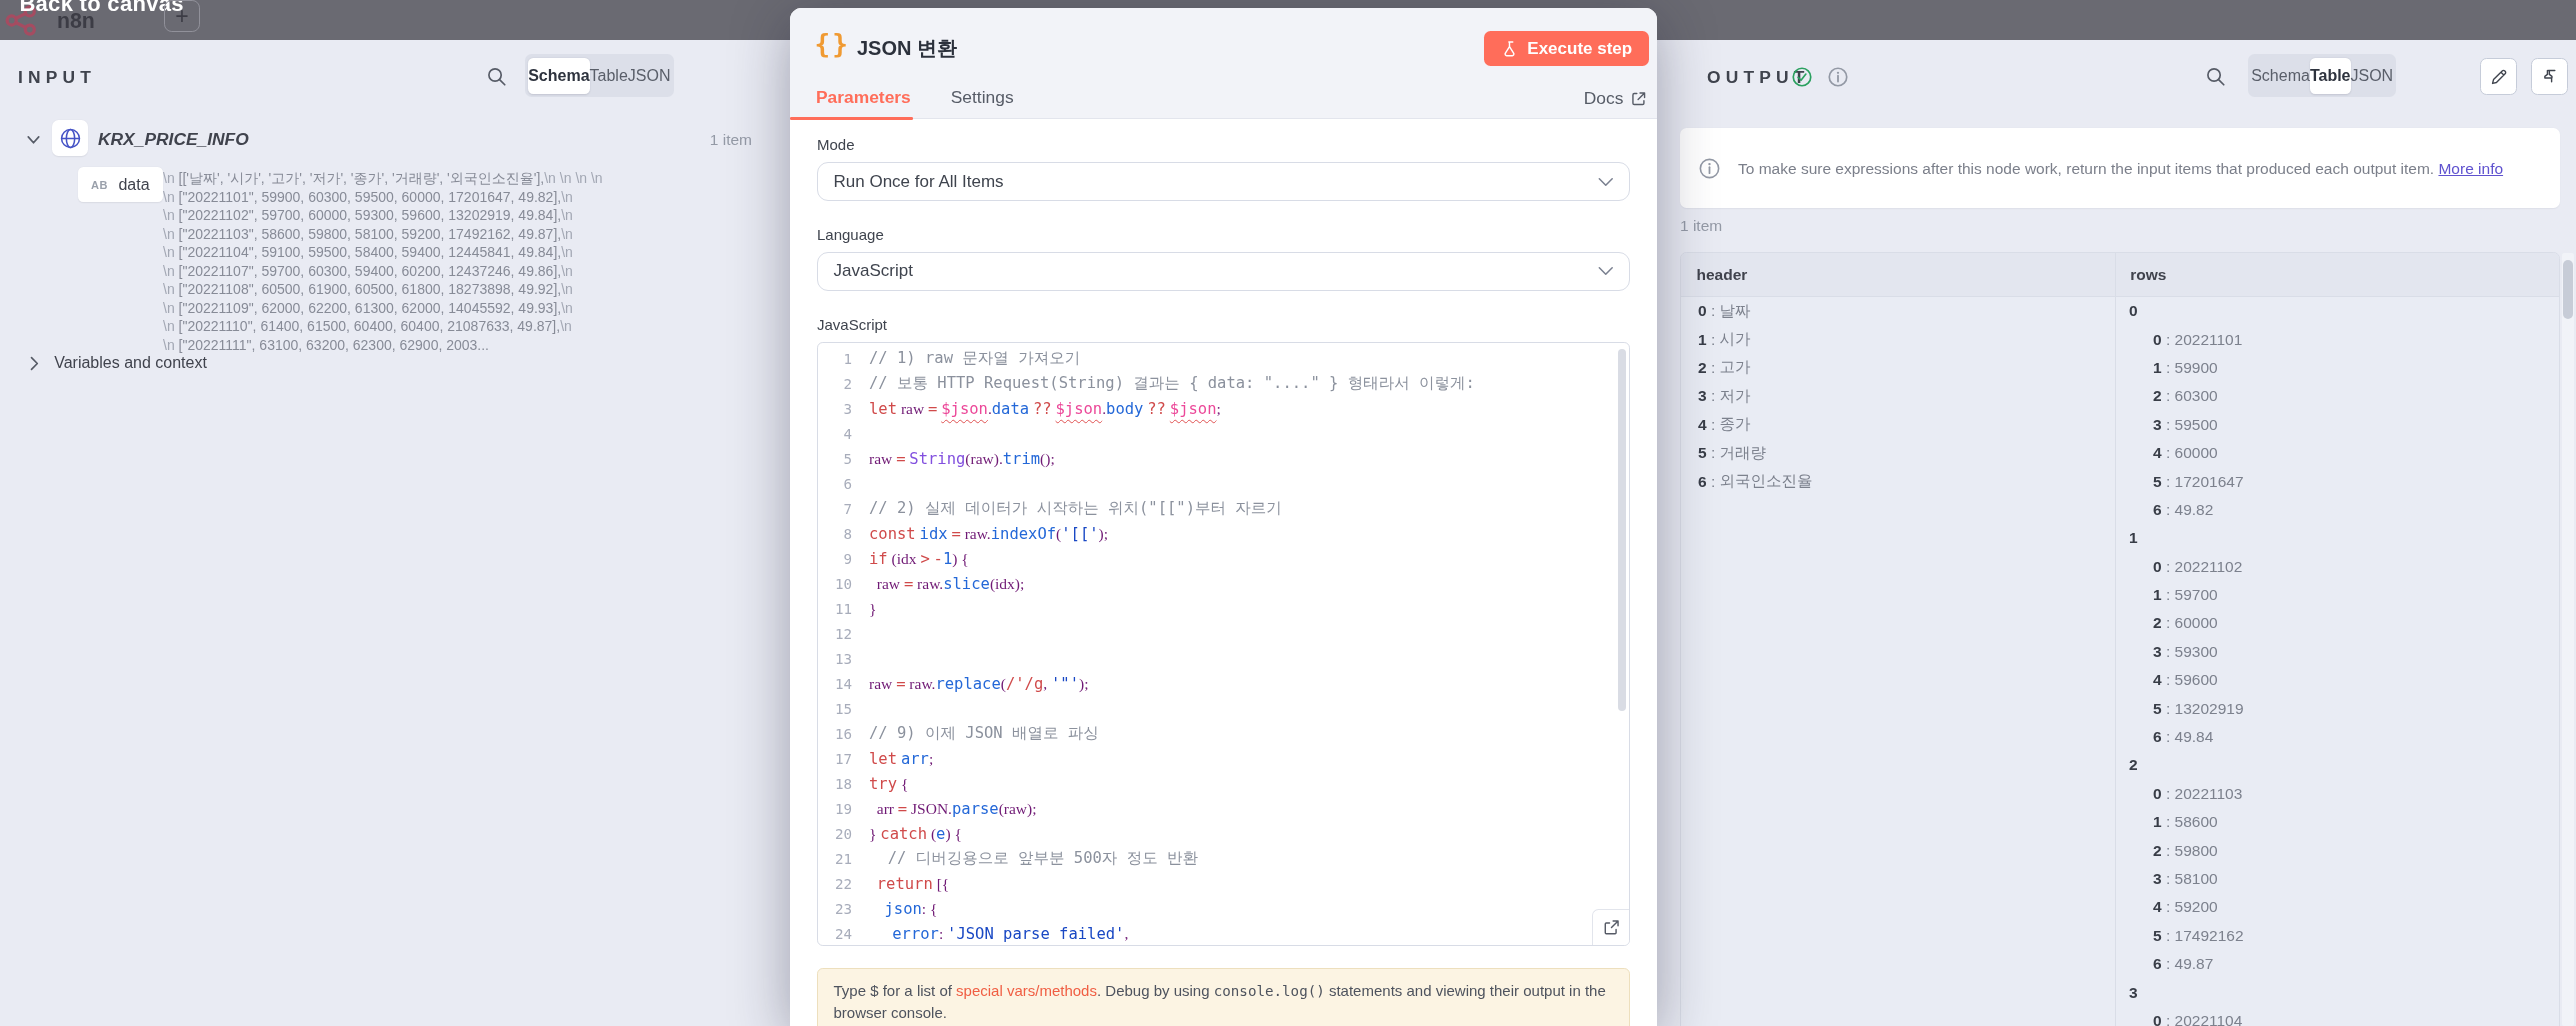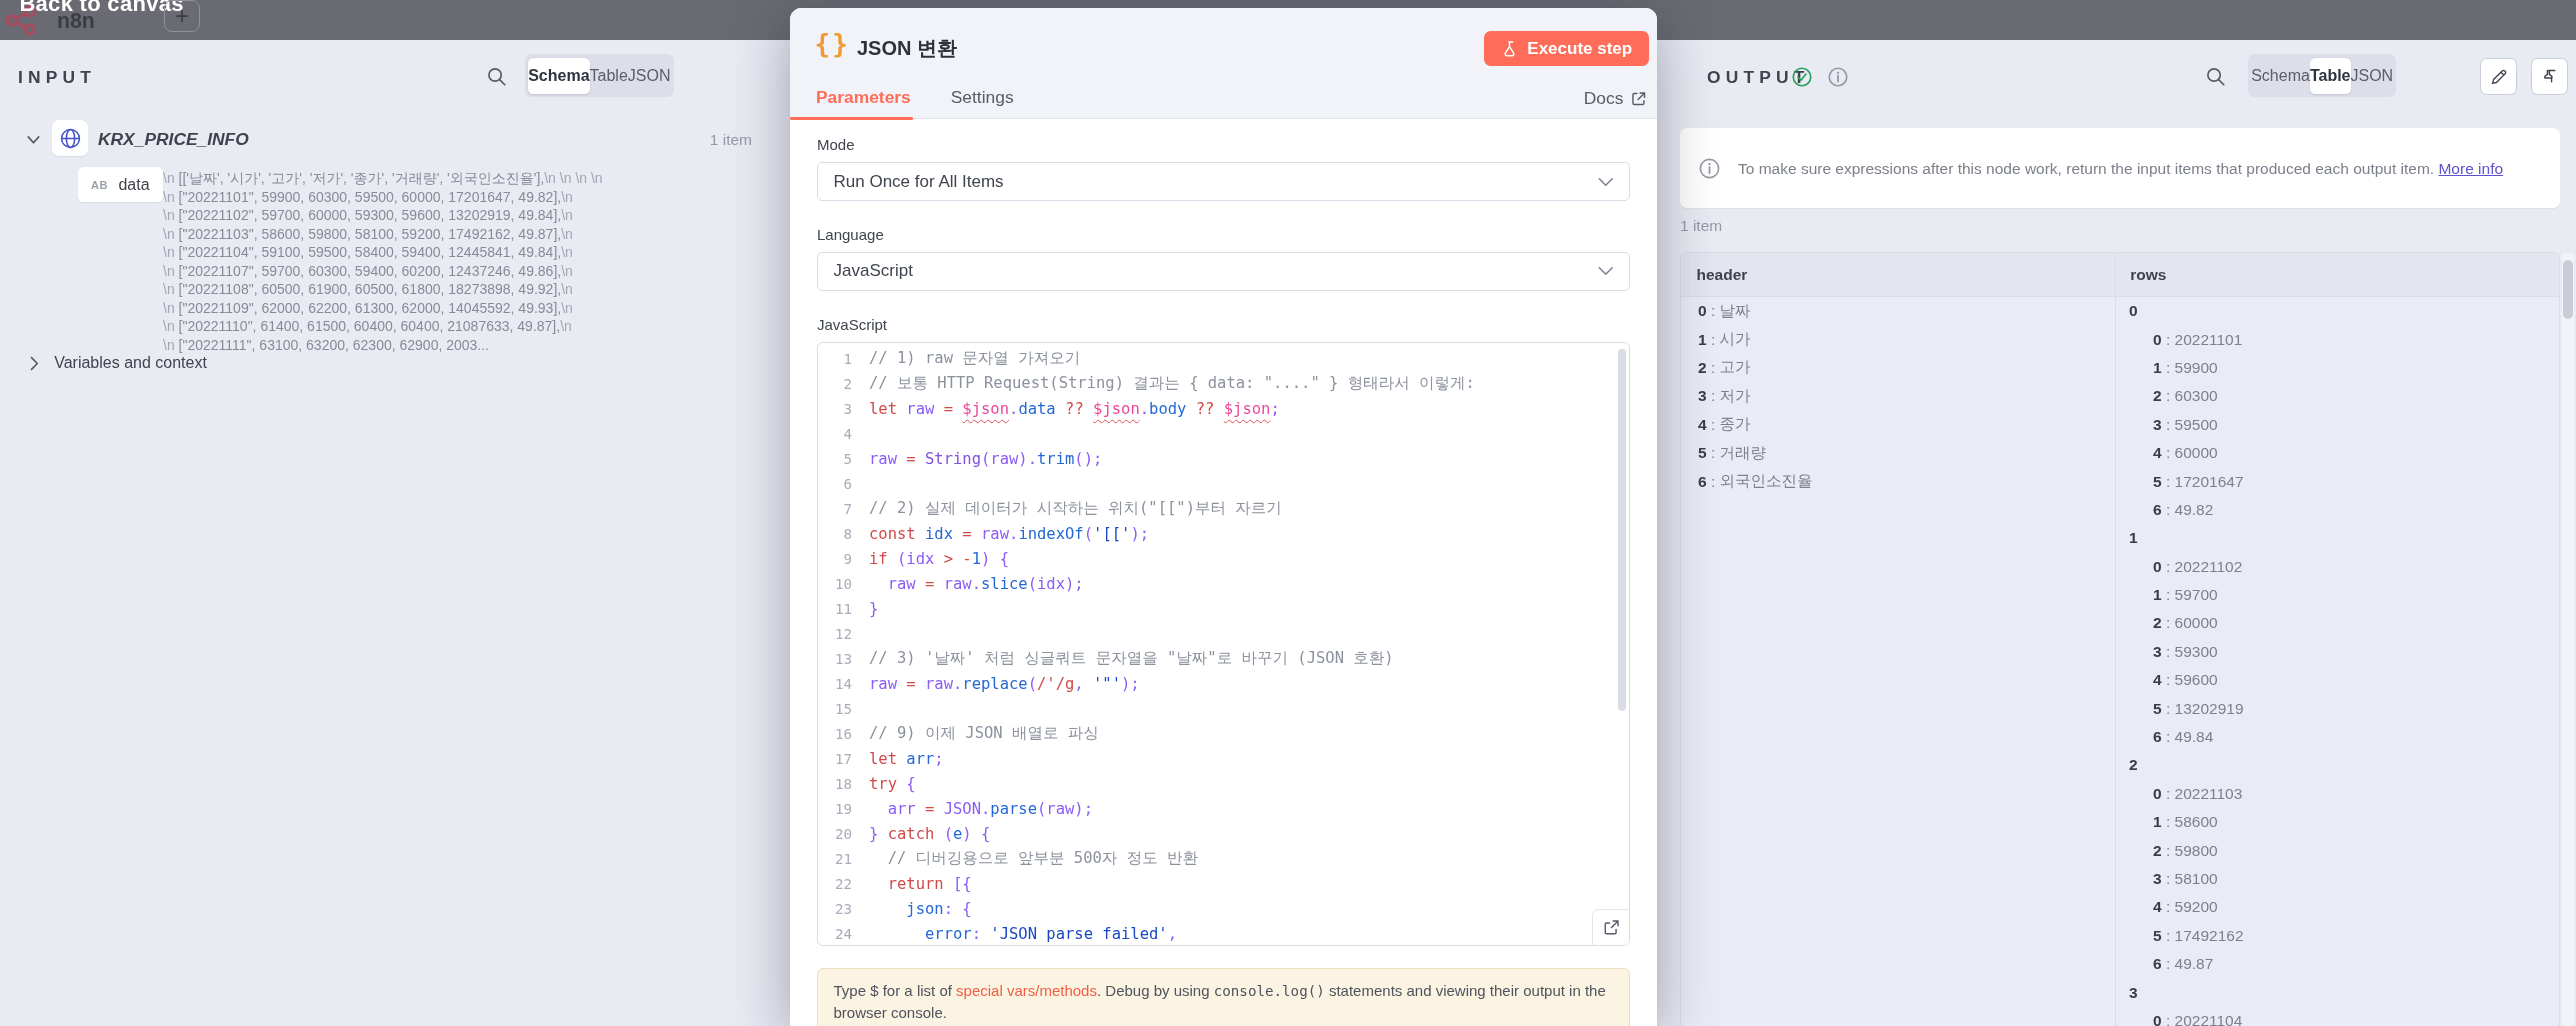--- a/index.html
+++ b/index.html
@@ -41,34 +41,34 @@
   .node-icon { position:absolute; left:24.6px; top:20.7px; font-size:26px; font-weight:700; color:#f09a33; letter-spacing:1.9px; font-family:"DejaVu Sans Mono", monospace; }
   .modal-title { position:absolute; left:67px; top:27px; font-size:20px; font-weight:600; color:#2c313c; }
   .exec-btn { position:absolute; right:7.8px; top:23px; height:35px; background:#ff6d5a; border:none; border-radius:6.5px; color:#fff; font-size:17px; font-weight:600; display:flex; align-items:center; gap:9px; padding:0 17px; cursor:pointer; font-family:inherit; }
   .tabs { position:absolute; left:26px; bottom:10.3px; display:flex; gap:40px; }
   .tab { font-size:17.4px; color:#565b66; cursor:pointer; }
   .tab.active { color:#ff6d5a; font-weight:600; }
   .tab-underline { position:absolute; left:0; bottom:-1.9px; width:123px; height:3.2px; background:#ff6d5a; border-radius:1.3px; }
   .docs-link { position:absolute; right:10.3px; bottom:9px; display:flex; align-items:center; gap:7.8px; font-size:17.4px; color:#565b66; cursor:pointer; }
   .modal-body { position:relative; padding:17px 27px 0 27px; }
   .fld-label { font-size:15px; color:#3f444e; margin-bottom:9px; }
-  .select { position:relative; height:39px; border:1.2px solid #d8dce6; border-radius:5px; background:#fff; display:flex; align-items:center; padding:0 15.5px; font-size:17px; color:#3f444e; cursor:pointer; margin-bottom:24.6px; }
+  .select { position:relative; height:39px; border:1.2px solid #d8dce6; border-radius:11px; background:#fff; display:flex; align-items:center; padding:0 15.5px; font-size:17px; color:#3f444e; cursor:pointer; margin-bottom:24.6px; }
   .select .sel-chev { position:absolute; right:15.5px; top:50%; transform:translateY(-50%); }
 
   .editor { position:relative; height:604px; border:1.2px solid #d8dce6; border-radius:5.8px; background:#fff; overflow:hidden; cursor:text; }
   .code-scroll { position:absolute; inset:0; padding-top:3.9px; }
   .code-line { display:flex; height:25px; align-items:center; font-family:"DejaVu Sans Mono", monospace; font-size:15.5px; white-space:pre; }
   .code-line .ln { width:34px; text-align:right; margin-right:17px; color:#a8adbb; font-size:14.2px; flex:none; }
   .tok-cm  { color:#8b919d; }
   .tok-kw  { color:#d04a4a; }
   .tok-def { color:#2468d8; }
   .tok-str { color:#1948c4; }
   .tok-num { color:#2468d8; }
   .tok-fnp { color:#8250df; }
-  .tok-v   { color:#8b5cf6; }
+  .tok-v   { color:#701a75;font-family:Liberation Serif, serif; }
   .tok-sq  { color:#ec4899; text-decoration:underline wavy #e05252; text-decoration-thickness:1.3px; text-underline-offset:4.5px; }
   .ed-scrollbar { position:absolute; right:2.6px; top:6.5px; width:8.4px; height:362px; background:#d9dce4; border-radius:4.5px; cursor:pointer; }
   .expand-btn { position:absolute; right:0; bottom:0; width:37px; height:36px; background:#fff; border-top:1.2px solid #e2e5ec; border-left:1.2px solid #e2e5ec; border-radius:6.5px 0 0 0; display:flex; align-items:center; justify-content:center; cursor:pointer; }
 
   .hint { margin-top:22px; background:#fcf4e3; border:1px solid #eddfbd; border-radius:5.8px; padding:11.6px 15.5px; font-size:15px; line-height:22px; color:#4e535e; width:100%; }
   .hint .hint-link { color:#f05e43; cursor:pointer; }
   .hint .hint-code { font-family:"DejaVu Sans Mono", monospace; font-size:14.2px; }
 
   
   .out-status { position:absolute; display:flex; gap:14.2px; align-items:center; }
@@ -208,21 +208,21 @@
             <div class="code-line"><span class="ln">3</span><span class="tok-kw">let</span><span class="tok-v"> raw </span><span class="tok-kw">=</span><span class="tok-v"> </span><span class="tok-sq">$json</span><span class="tok-v">.</span><span class="tok-def">data</span><span class="tok-v"> </span><span class="tok-kw">??</span><span class="tok-v"> </span><span class="tok-sq">$json</span><span class="tok-v">.</span><span class="tok-def">body</span><span class="tok-v"> </span><span class="tok-kw">??</span><span class="tok-v"> </span><span class="tok-sq">$json</span><span class="tok-v">;</span></div>
             <div class="code-line"><span class="ln">4</span></div>
             <div class="code-line"><span class="ln">5</span><span class="tok-v">raw </span><span class="tok-kw">=</span><span class="tok-v"> </span><span class="tok-fnp">String</span><span class="tok-v">(raw).</span><span class="tok-def">trim</span><span class="tok-v">();</span></div>
             <div class="code-line"><span class="ln">6</span></div>
             <div class="code-line"><span class="ln">7</span><span class="tok-cm">// 2) 실제 데이터가 시작하는 위치("[[")부터 자르기</span></div>
             <div class="code-line"><span class="ln">8</span><span class="tok-kw">const</span><span class="tok-v"> </span><span class="tok-def">idx</span><span class="tok-v"> </span><span class="tok-kw">=</span><span class="tok-v"> raw.</span><span class="tok-def">indexOf</span><span class="tok-v">(</span><span class="tok-str">'[['</span><span class="tok-v">);</span></div>
             <div class="code-line"><span class="ln">9</span><span class="tok-kw">if</span><span class="tok-v"> (idx </span><span class="tok-kw">&gt;</span><span class="tok-v"> </span><span class="tok-kw">-</span><span class="tok-num">1</span><span class="tok-v">) {</span></div>
             <div class="code-line"><span class="ln">10</span><span class="tok-v">  raw </span><span class="tok-kw">=</span><span class="tok-v"> raw.</span><span class="tok-def">slice</span><span class="tok-v">(idx);</span></div>
             <div class="code-line"><span class="ln">11</span><span class="tok-v">}</span></div>
             <div class="code-line"><span class="ln">12</span></div>
-            <div class="code-line"><span class="ln">13</span><span class="tok-cm">// 3) '날짜' 처럼 싱글쿼트 문자열을 "날짜"로 바꾸기 (JSON 호환)</span></div>
+            <div class="code-line"><span class="ln">13</span></div>
             <div class="code-line"><span class="ln">14</span><span class="tok-v">raw </span><span class="tok-kw">=</span><span class="tok-v"> raw.</span><span class="tok-def">replace</span><span class="tok-v">(</span><span class="tok-kw">/'/g</span><span class="tok-v">, </span><span class="tok-str">'"'</span><span class="tok-v">);</span></div>
             <div class="code-line"><span class="ln">15</span></div>
             <div class="code-line"><span class="ln">16</span><span class="tok-cm">// 9) 이제 JSON 배열로 파싱</span></div>
             <div class="code-line"><span class="ln">17</span><span class="tok-kw">let</span><span class="tok-v"> </span><span class="tok-def">arr</span><span class="tok-v">;</span></div>
             <div class="code-line"><span class="ln">18</span><span class="tok-kw">try</span><span class="tok-v"> {</span></div>
             <div class="code-line"><span class="ln">19</span><span class="tok-v">  arr </span><span class="tok-kw">=</span><span class="tok-v"> JSON.</span><span class="tok-def">parse</span><span class="tok-v">(raw);</span></div>
             <div class="code-line"><span class="ln">20</span><span class="tok-v">} </span><span class="tok-kw">catch</span><span class="tok-v"> (</span><span class="tok-def">e</span><span class="tok-v">) {</span></div>
             <div class="code-line"><span class="ln">21</span><span class="tok-cm">  // 디버깅용으로 앞부분 500자 정도 반환</span></div>
             <div class="code-line"><span class="ln">22</span><span class="tok-v">  </span><span class="tok-kw">return</span><span class="tok-v"> [{</span></div>
             <div class="code-line"><span class="ln">23</span><span class="tok-v">    </span><span class="tok-def">json</span><span class="tok-v">: {</span></div>

